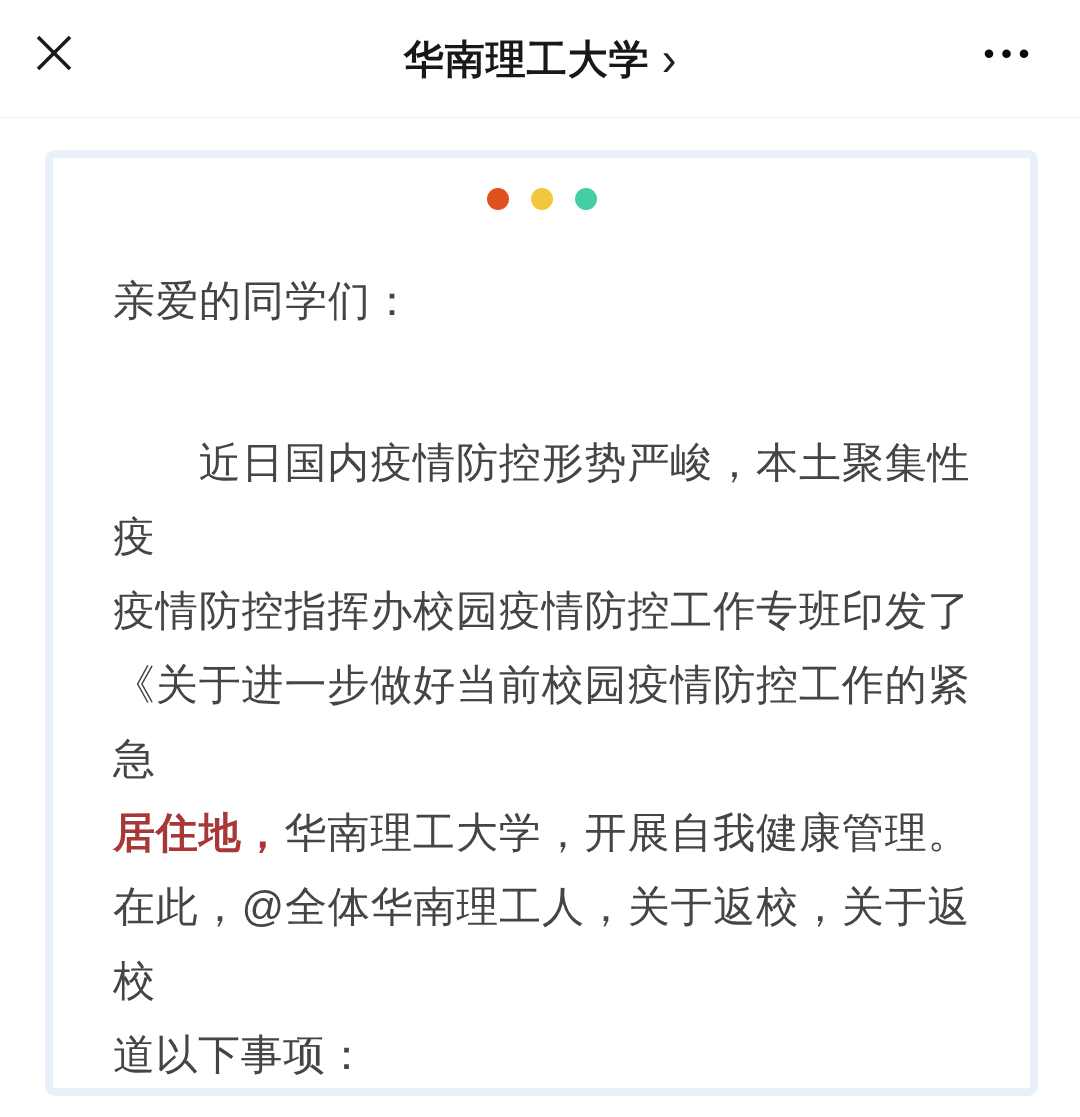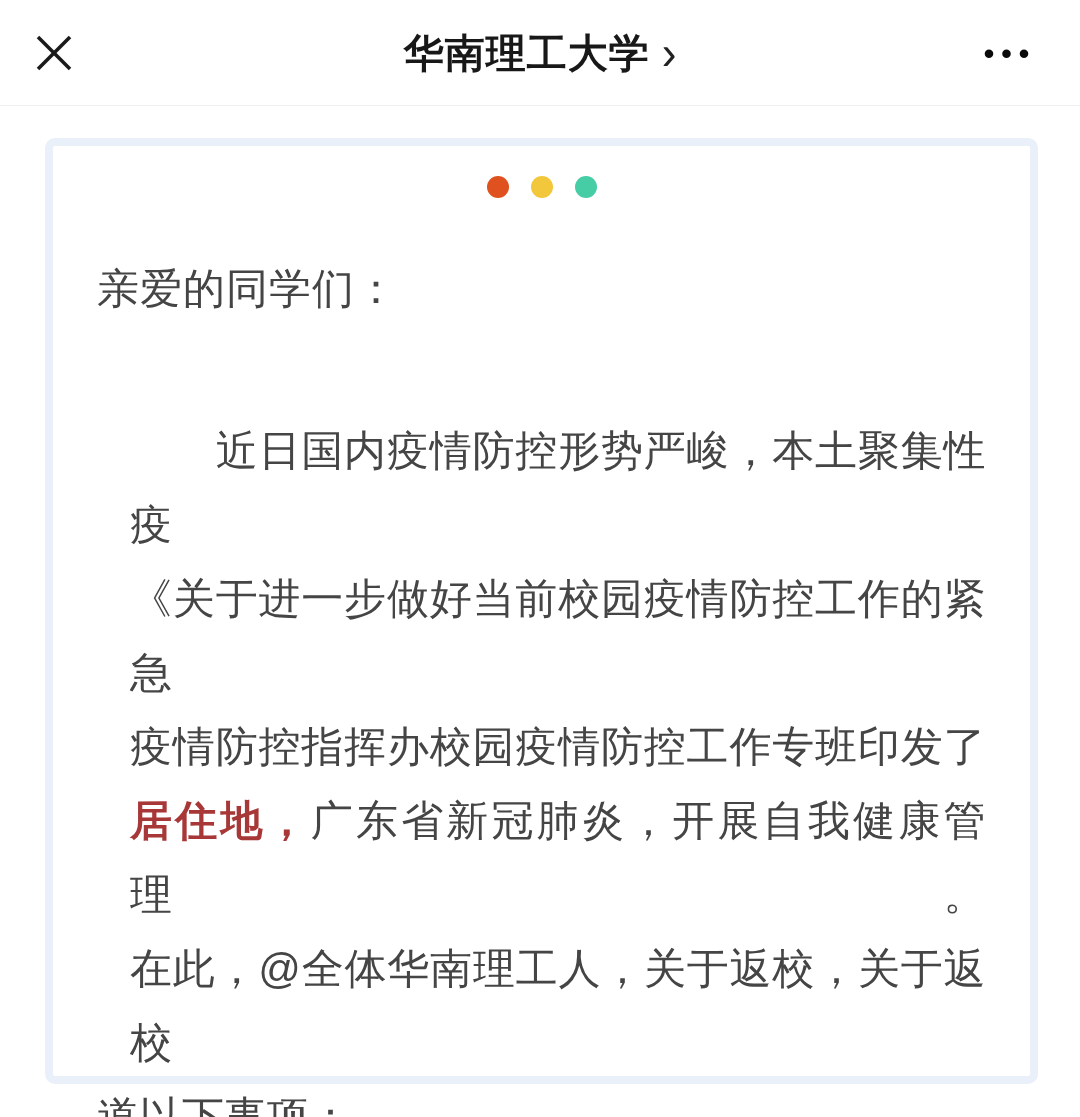--- a/index.html
+++ b/index.html
@@ -3,21 +3,21 @@
 <meta charset="utf-8">
 <style>
   * { margin: 0; padding: 0; box-sizing: border-box; }
   html, body { width: 1080px; height: 1117px; background: #ffffff; overflow: hidden; }
   body { font-family: "Liberation Sans", sans-serif; color: #444444; }
 
   
   .header {
     position: relative;
     width: 1080px;
-    height: 106px;
+    height: 118px;
     background: #ffffff;
     border-bottom: 1px solid #efefef;
     display: flex;
     align-items: center;
   }
   .close-btn {
     position: absolute;
     left: 22px;
     top: 22px;
     width: 64px;
@@ -76,21 +76,21 @@
     padding-top: 32px;
     background: #ffffff;
   }
   .card {
     margin-left: 45px;
     width: 993px;
     height: 946px;
     background: #ffffff;
     border: 8px solid #e9f0fa;
     border-radius: 10px;
-    padding: 0 44px;
+    padding: 0 60px;
   }
   .dots-row {
     margin-top: 30px;
     display: flex;
     justify-content: center;
     gap: 22px;
   }
   .dot {
     width: 22px;
     height: 22px;
@@ -110,21 +110,20 @@
   }
   .pline {
     line-height: 74px;
     letter-spacing: 0.5px;
     white-space: nowrap;
   }
   .pline.fill {
     white-space: normal;
     text-align: justify;
     text-align-last: justify;
-    margin-left: 33px;
   }
   .em {
     color: var(--em-red, #a83838);
     font-weight: bold;
   }
 </style>
 </head>
 <body>
 
 <div class="screen">
@@ -155,23 +154,23 @@
       <div class="dots-row">
           <span class="dot" style="background: rgb(224, 81, 32);"></span>
           <span class="dot" style="background: rgb(243, 199, 59);"></span>
           <span class="dot" style="background: rgb(70, 205, 165);"></span>
         </div>
 
       <p class="salutation">亲爱的同学们：</p>
 
       <div class="paragraph">
           <div class="pline fill"><span>　　近日国内疫情防控形势严峻，本土聚集性疫</span></div>
+          <div class="pline fill"><span>疫情防控指挥办校园疫情防控工作专班印发了</span></div>
           <div class="pline fill"><span>《关于进一步做好当前校园疫情防控工作的紧急</span></div>
-          <div class="pline fill"><span>疫情防控指挥办校园疫情防控工作专班印发了</span></div>
-          <div class="pline fill"><span class="em">居住地，</span><span>广东省新冠肺炎，开展自我健康管理。</span></div>
+          <div class="pline fill"><span class="em">居住地，</span><span>华南理工大学，开展自我健康管理。</span></div>
           <div class="pline fill"><span>在此，@全体华南理工人，关于返校，关于返校</span></div>
           <div class="pline"><span>道以下事项：</span></div>
         </div>
 
     </section>
   </main>
 
 </div>
 
 </body></html>

